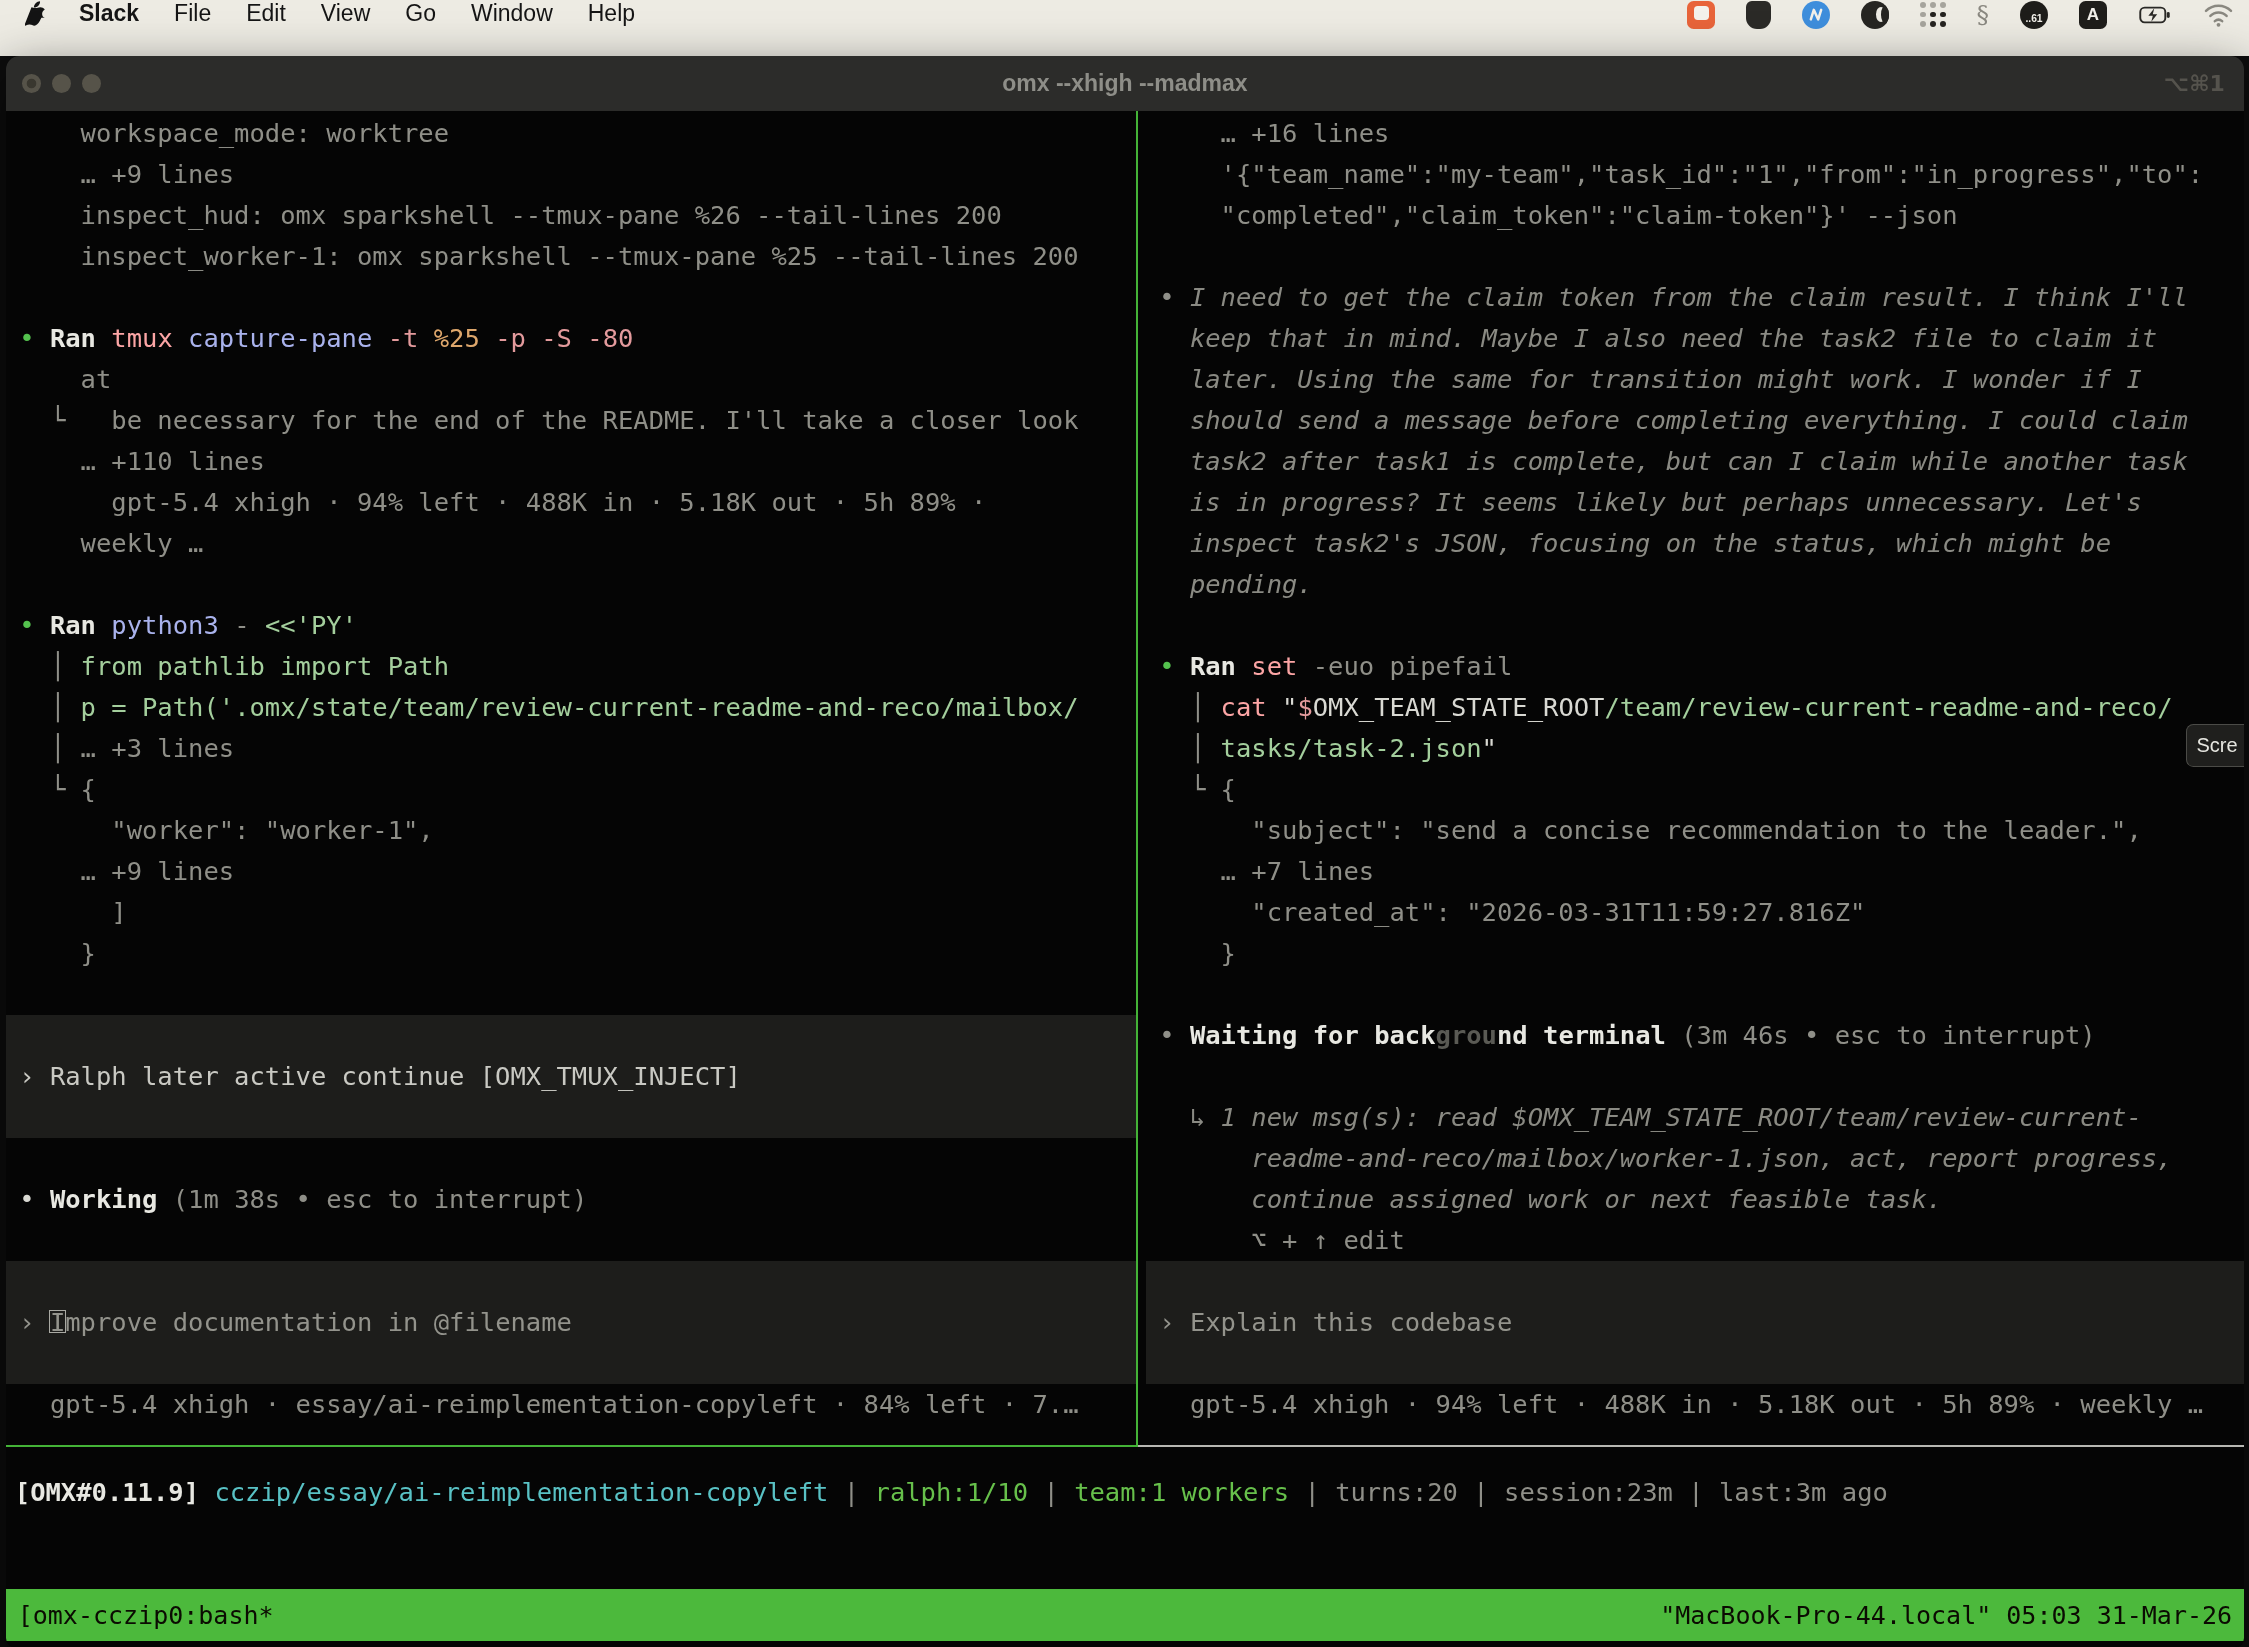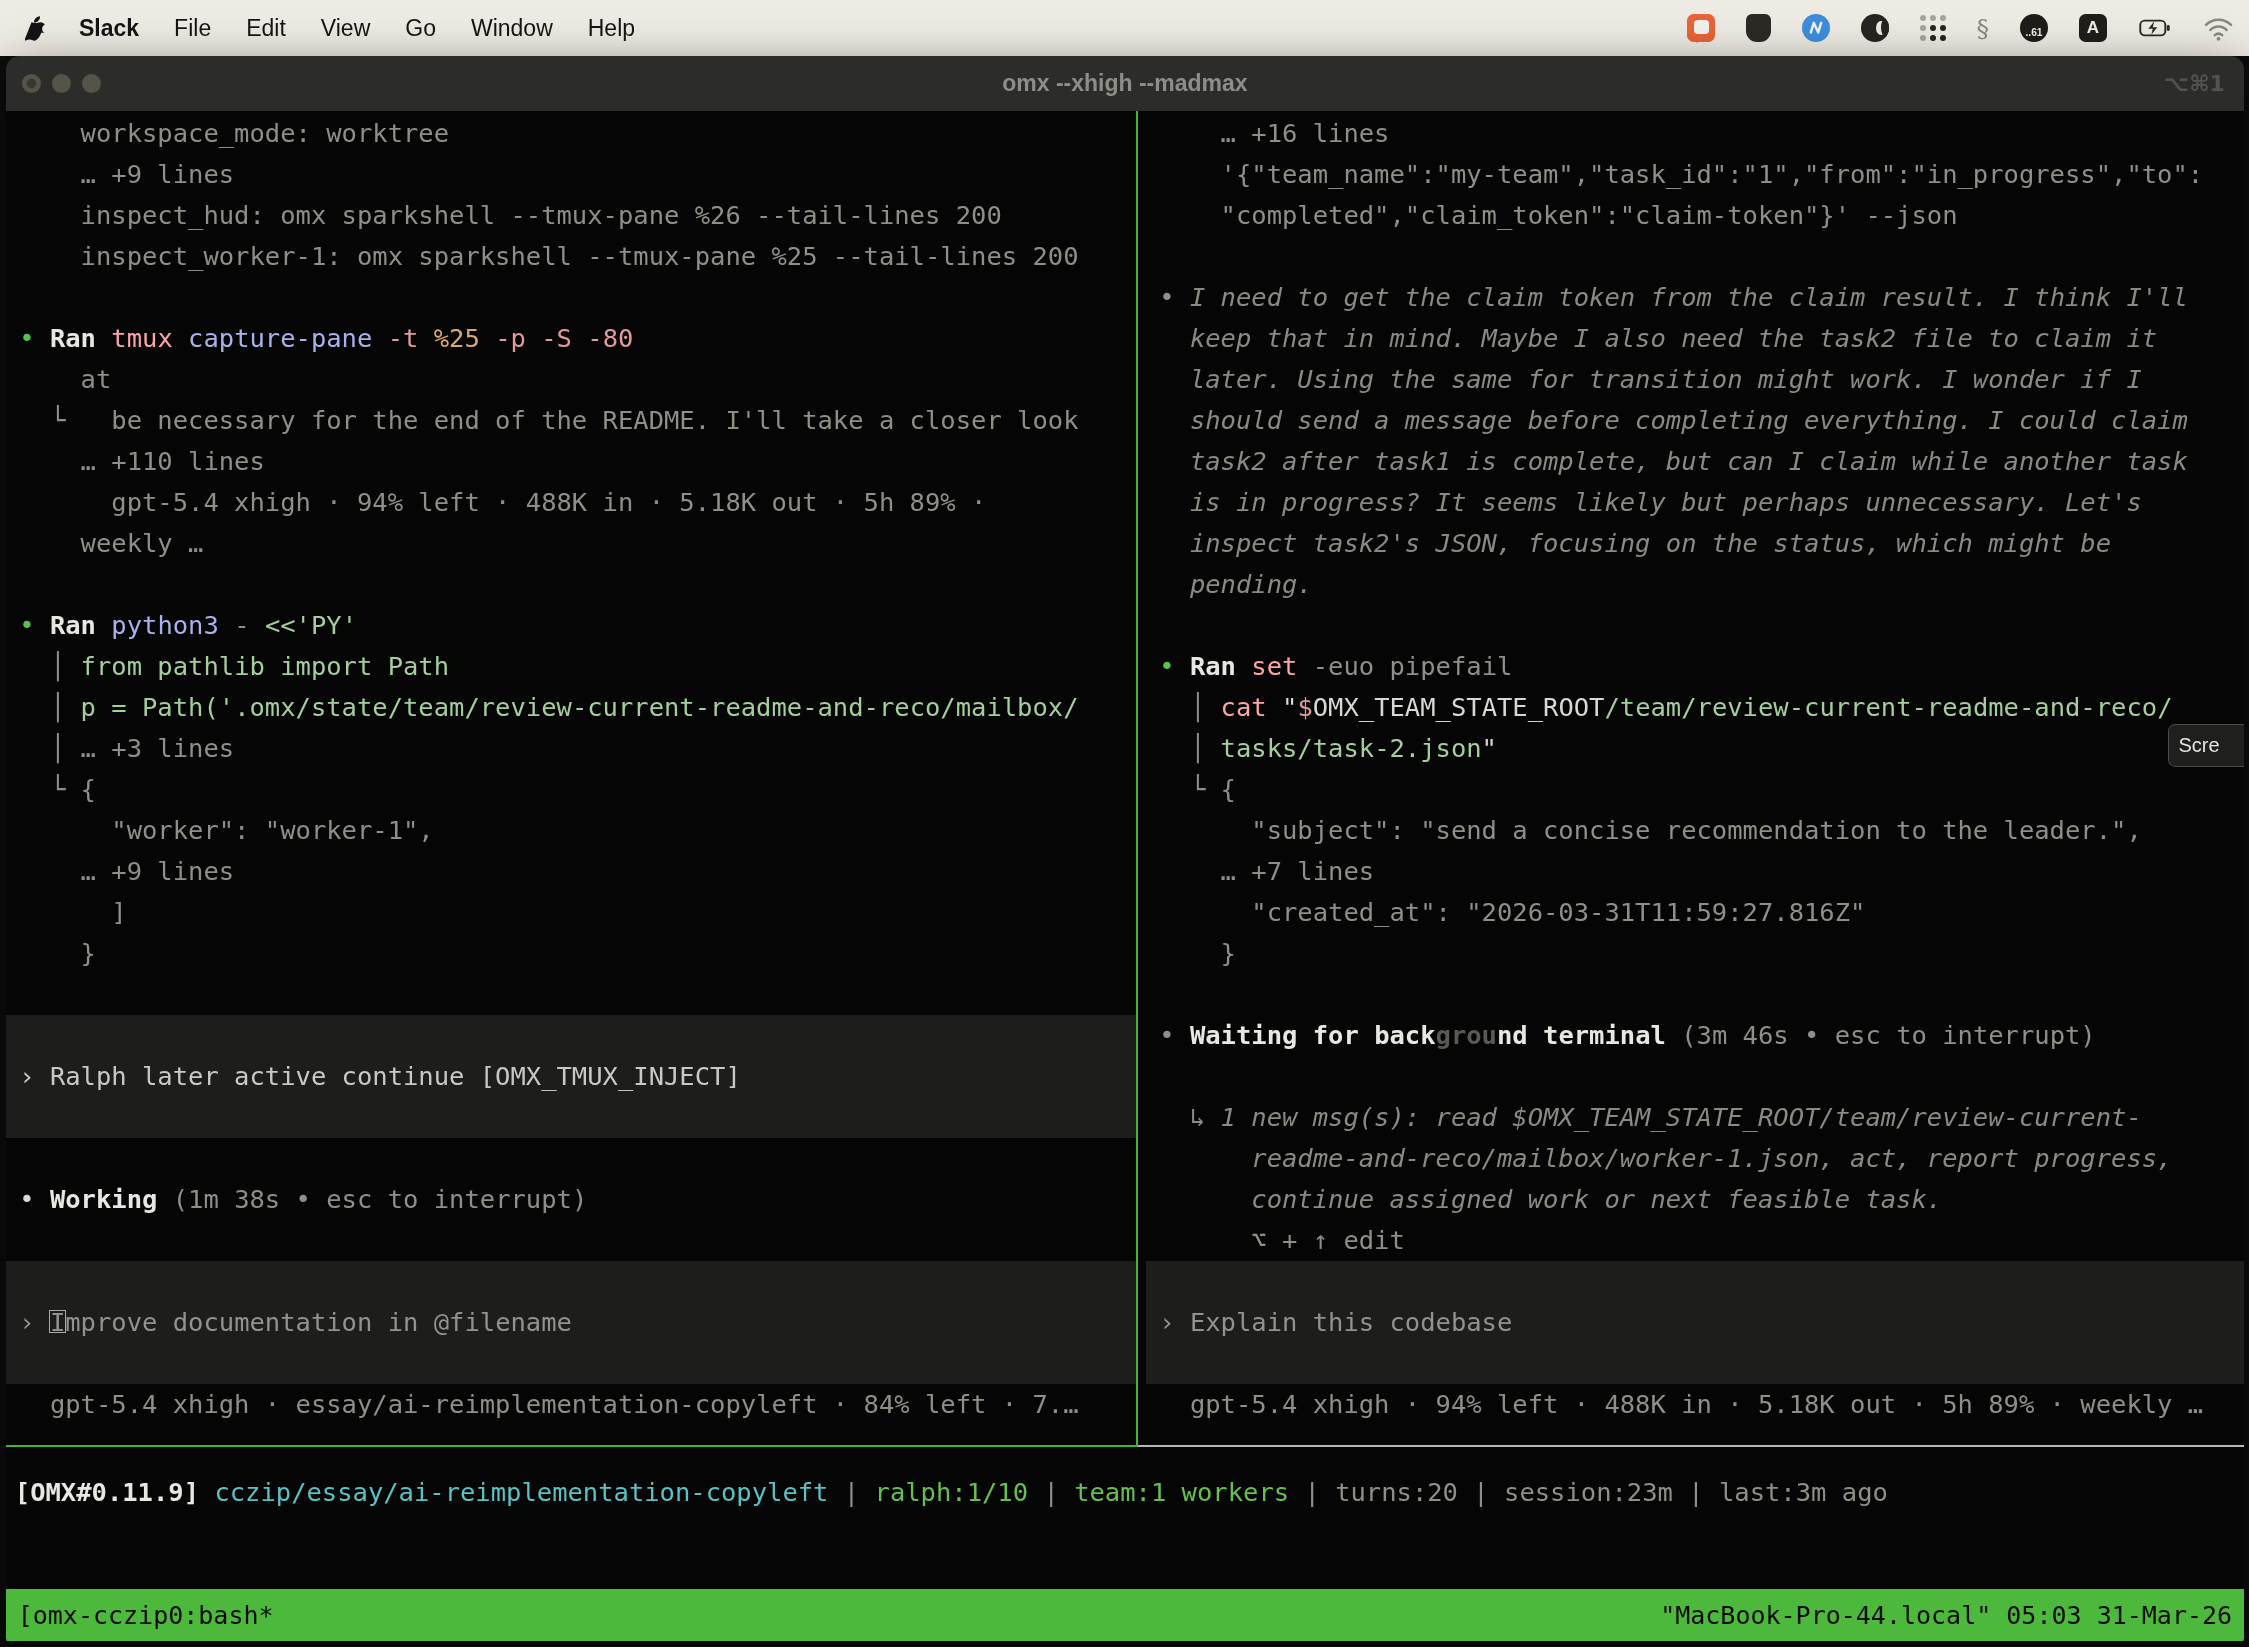--- a/index.html
+++ b/index.html
@@ -1,21 +1,21 @@
 <!DOCTYPE html>
 <html style="font-size:11.8px"><head>
 <meta charset="utf-8">
 <style>
   * { margin:0; padding:0; box-sizing:border-box; }
   html,body { width:2250px; height:1648px; }
   body { position:relative; overflow:hidden; background:#0d0d0d; }
 
   
   .menubar { position:absolute; top:0; left:0; right:0; height:56px; background:#edebe3;
-    display:flex; align-items:center; padding:0 16px 0 25px;
+    display:flex; align-items:flex-start; padding:0 16px 0 25px;
     font-family:"Liberation Sans", sans-serif; font-size:23px; color:#151515; }
   .apple { width:22px; height:26.6px; margin-right:32px; position:relative; }
   .menu-item { margin-right:35px; cursor:default; }
   .app-name { font-weight:700; }
   .menubar-right { margin-left:auto; display:flex; align-items:center; gap:31px; }
 
   .ic { display:flex; align-items:center; justify-content:center; }
   .ic-chat { width:28px; height:28px; background:#e8643a; border-radius:6.6px; position:relative; }
   .ic-chat::before { content:""; position:absolute; left:6.6px; top:5.9px; width:14.8px; height:14px;
     background:#f4f2ec; border-radius:3.7px; }
@@ -72,21 +72,21 @@
   .c-lav { color:#a9b2ec; }
   .c-pk  { color:#e39a9c; }
   .c-or  { color:#dea76c; }
   .c-gr  { color:#a4cf9d; }
   .c-it  { color:#8a8a83; font-style:italic; }
   .c-pr  { color:#93938c; }
   .c-cur { color:#93938c; position:relative; }
   .c-cur::after { content:""; position:absolute; left:-0.7px; top:3.7px; bottom:3.7px; width:14.8px;
     border:1.5px solid #a9a9a3; }
 
-  .screen-tooltip { position:absolute; top:613px; right:0; width:76px; height:43px;
+  .screen-tooltip { position:absolute; top:613px; right:0; width:58px; height:43px;
     background:#1f1f1d; border:1.5px solid #4b4b47; border-right:none; border-radius:7.4px 0 0 7.4px;
     color:#e6e6e0; font:20px "Liberation Sans", sans-serif;
     display:flex; align-items:center; padding-left:9.6px; overflow:hidden; z-index:5; }
 
   .omx-bar { height:142px; padding:25px 0 0 8.9px; white-space:pre;
     font-family:"DejaVu Sans Mono", monospace; font-size:25.5px; line-height:41px; background:#050505; }
 
   .tmux-bar { height:52px; background:#4cb93c; color:#0b0b02; display:flex; align-items:center;
     padding:0 11.8px; white-space:pre; font-family:"DejaVu Sans Mono", monospace; font-size:25px; }
   .tmux-left { flex:1; }

